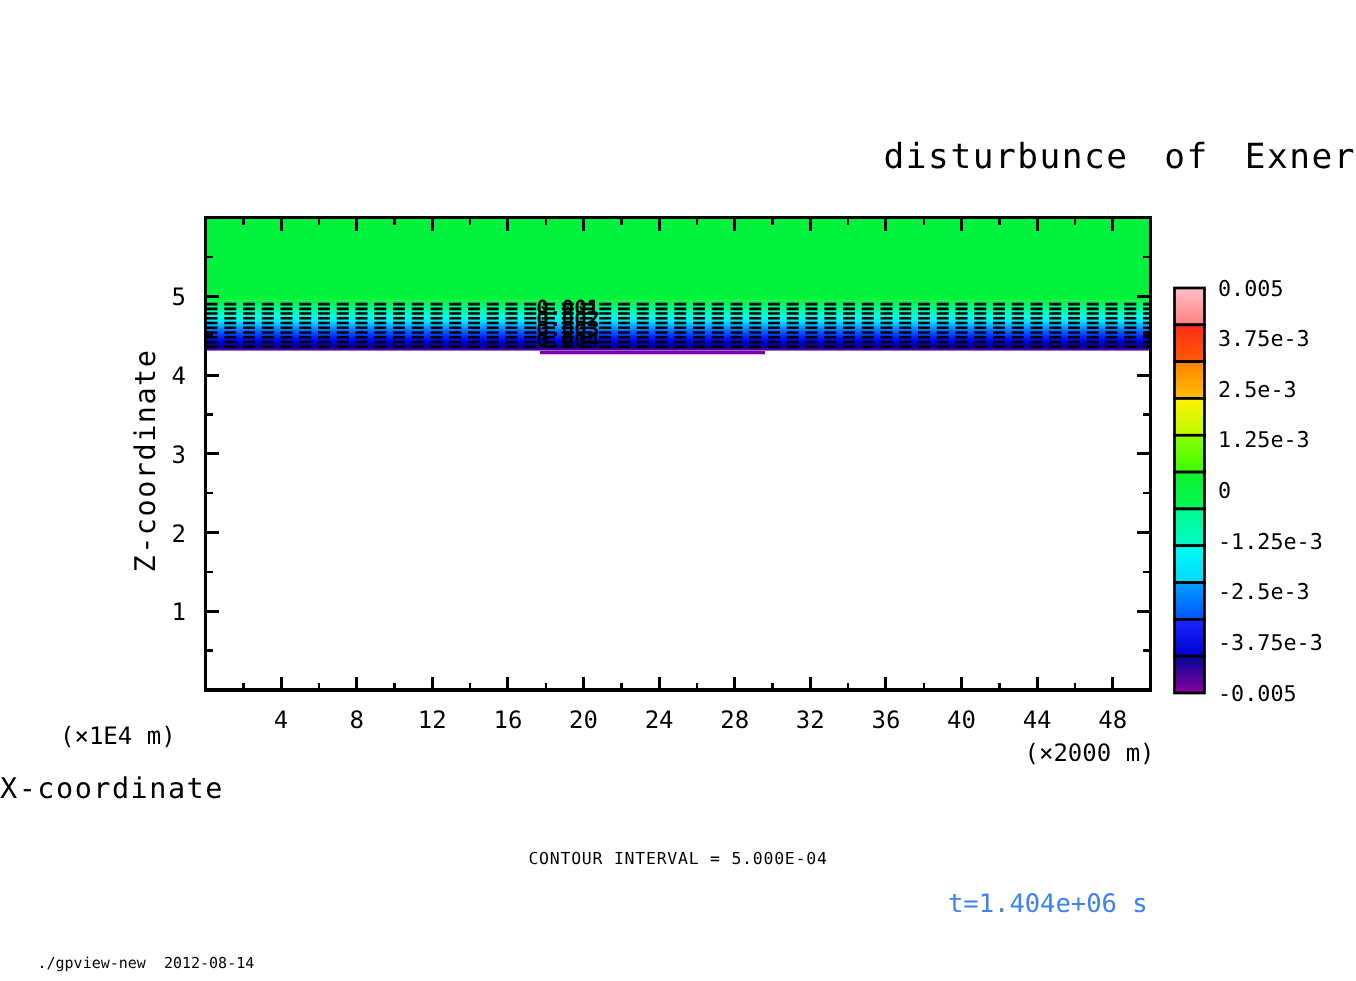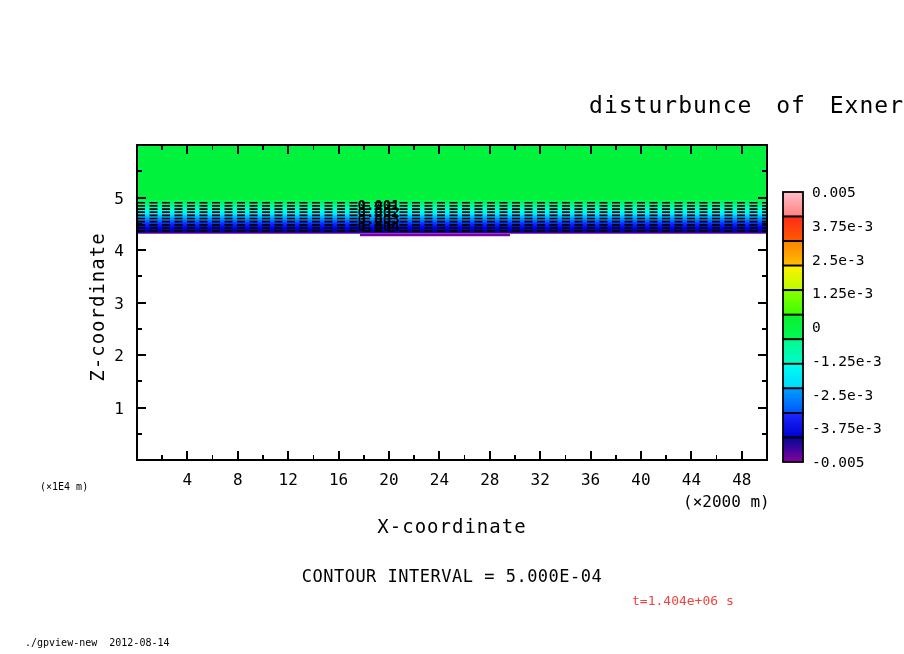--- a/index.html
+++ b/index.html
@@ -2,25 +2,25 @@
 <html><head>
 <meta charset="utf-8">
 <style>
   html,body{margin:0;padding:0;background:#fff;}
   .page{position:relative;width:904px;height:654px;background:#ffffff;overflow:hidden;
         font-family:"DejaVu Sans Mono", monospace;color:#000;}
   #plot-svg{position:absolute;left:0;top:0;}
   .txt{position:absolute;white-space:pre;}
   .title{left:0;right:0;top:80px;text-align:right;font-size:23px;letter-spacing:1px;word-spacing:9px;margin-top:12px;}
   .ylabel{left:97px;top:307px;transform:translate(-50%,-50%) rotate(-90deg);font-size:19px;letter-spacing:1px;}
-  .yunit{left:40px;top:481px;font-size:10px;text-align:center;}
-  .xlabel{left:0;right:0;top:515px;text-align:center;font-size:19px;letter-spacing:1px;}
+  .yunit{left:40px;top:481px;font-size:16px;text-align:center;}
+  .xlabel{left:0;right:0;top:515px;font-size:19px;letter-spacing:1px;}
   .xunit{left:683px;top:492px;font-size:16px;}
-  .cinote{left:0;right:0;top:566px;text-align:center;font-size:17px;letter-spacing:.5px;}
-  .tlabel{left:632px;top:593px;font-size:13px;color:#ef4444;}
+  .cinote{left:0;right:0;top:566px;text-align:center;font-size:11px;letter-spacing:.5px;}
+  .tlabel{left:632px;top:593px;font-size:17px;color:#3b82f6;}
   .fleft{left:25px;top:637px;font-size:10px;}
   .fright{right:23px;top:637px;font-size:10px;}
 </style>
 </head>
 <body>
 
 <div class="page">
   <div class="txt title">disturbunce of Exner</div>
   <svg id="plot-svg" width="904" height="654" font-family="&quot;DejaVu Sans Mono&quot;, monospace">
       <defs>

